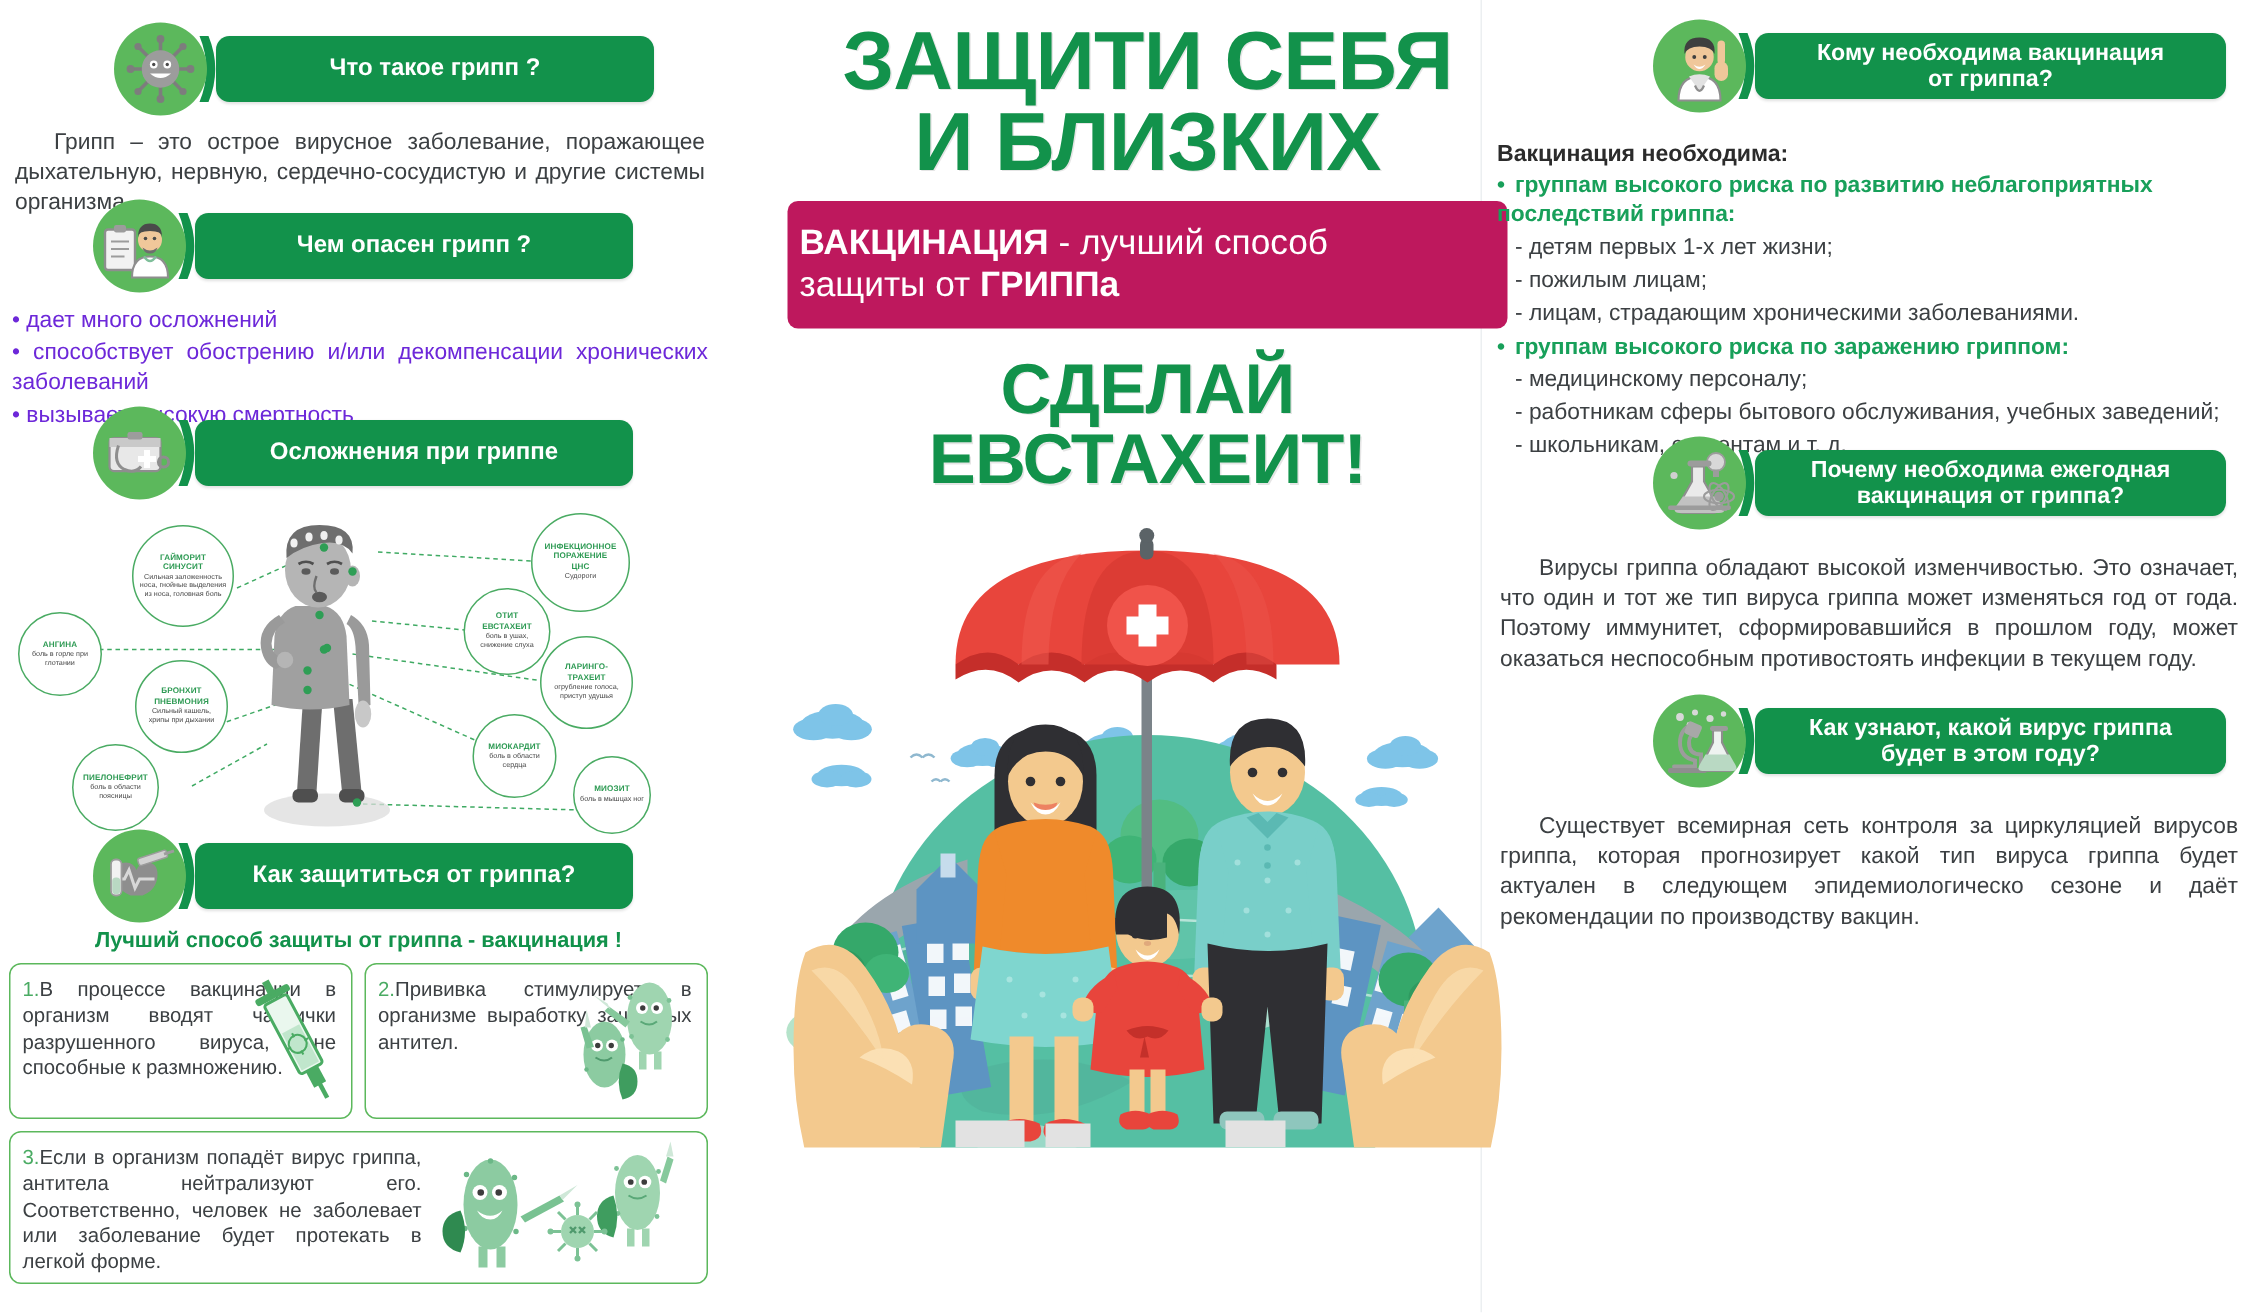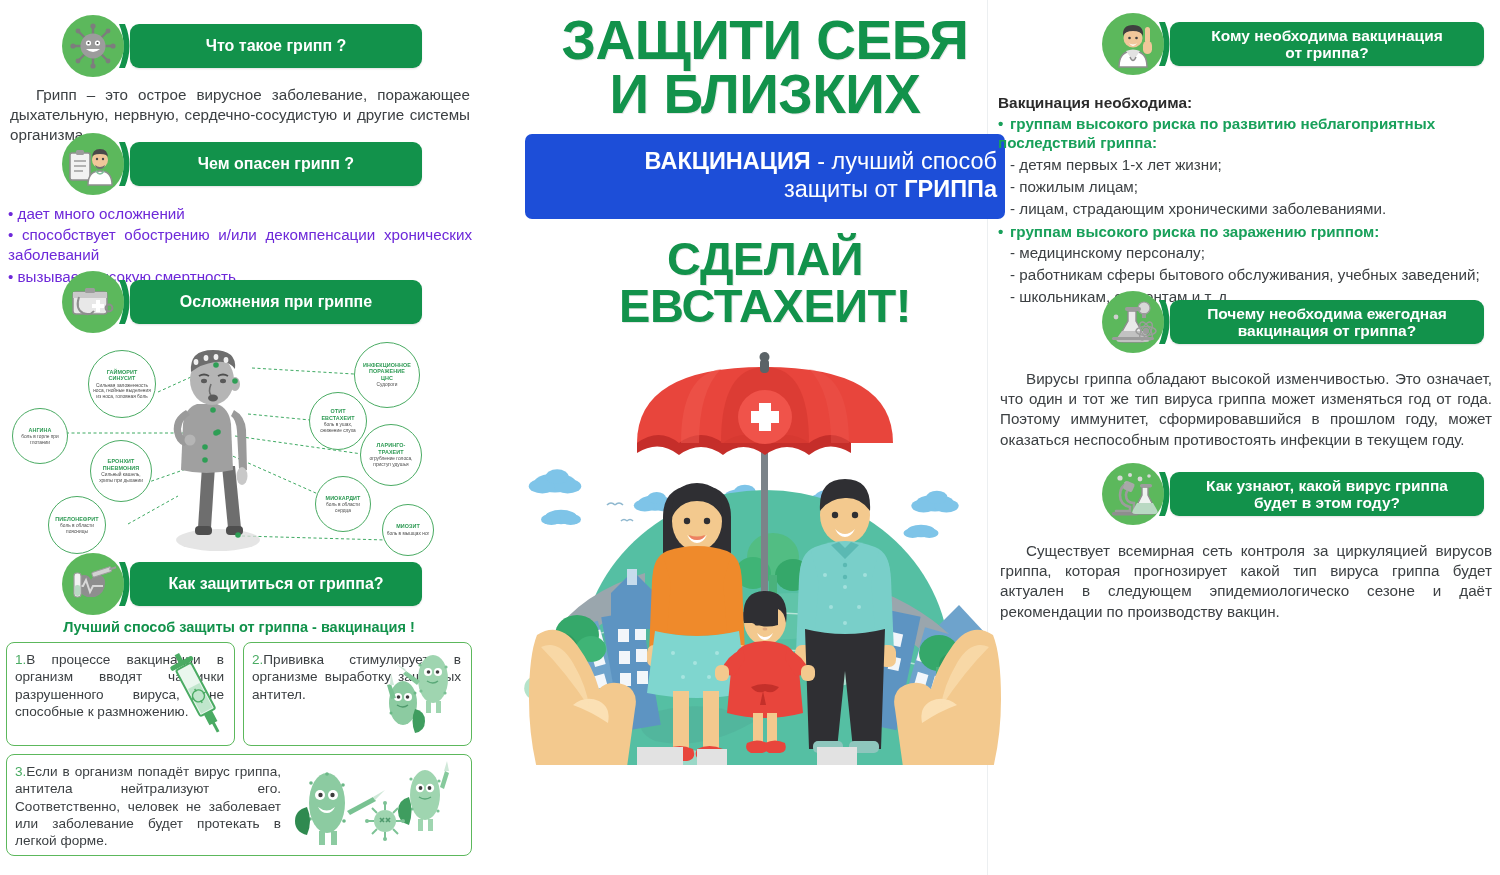--- a/index.html
+++ b/index.html
@@ -74,22 +74,22 @@
   .row2 .step{flex:1;min-height:104px;}
 
   
   .bigtitle{
     color:#12924b;font-weight:bold;text-align:center;
     font-size:55px;line-height:.98;letter-spacing:-.5px;
     margin-top:14px;
     text-shadow:1px 1px 0 rgba(0,0,0,.10);
   }
   .redbox{
-    background:#1d4ed8;border-radius:7px;margin:12px 10px 0 10px;
-    padding:13px 8px 15px 8px;text-align:right;
+    background:#be185d;border-radius:7px;margin:12px 10px 0 10px;
+    padding:13px 8px 15px 8px;text-align:left;
   }
   .redbox div{color:#fff;font-size:23.5px;line-height:1.22;}
   .redbox .b{font-weight:bold;}
   .bigtitle2{
     color:#12924b;font-weight:bold;text-align:center;
     font-size:47px;line-height:1;margin-top:16px;letter-spacing:-.5px;
     text-shadow:1px 1px 0 rgba(0,0,0,.10);
   }
   .illus{position:relative;width:500px;height:430px;margin-top:6px;}
 
@@ -101,21 +101,21 @@
 </style>
 </head>
 <body>
 
 <div class="poster">
 
   <div class="vdivider"></div>
 
   <div class="col-left">
 
-    <div style="position:absolute;left:62px;top:24px;width:360px;">
+    <div style="position:absolute;left:76px;top:24px;width:360px;">
       <div class="hdr">
         <div class="iconcircle">
           <svg width="50" height="50" viewBox="0 0 50 50">
             <g stroke="#7d7d7d" stroke-width="2.4" stroke-linecap="round">
               <line x1="25" y1="6" x2="25" y2="13"></line>
                 <line x1="25" y1="37" x2="25" y2="44"></line>
               <line x1="6" y1="25" x2="13" y2="25"></line>
                 <line x1="37" y1="25" x2="44" y2="25"></line>
               <line x1="11" y1="11" x2="16" y2="16"></line>
                 <line x1="34" y1="34" x2="39" y2="39"></line>

